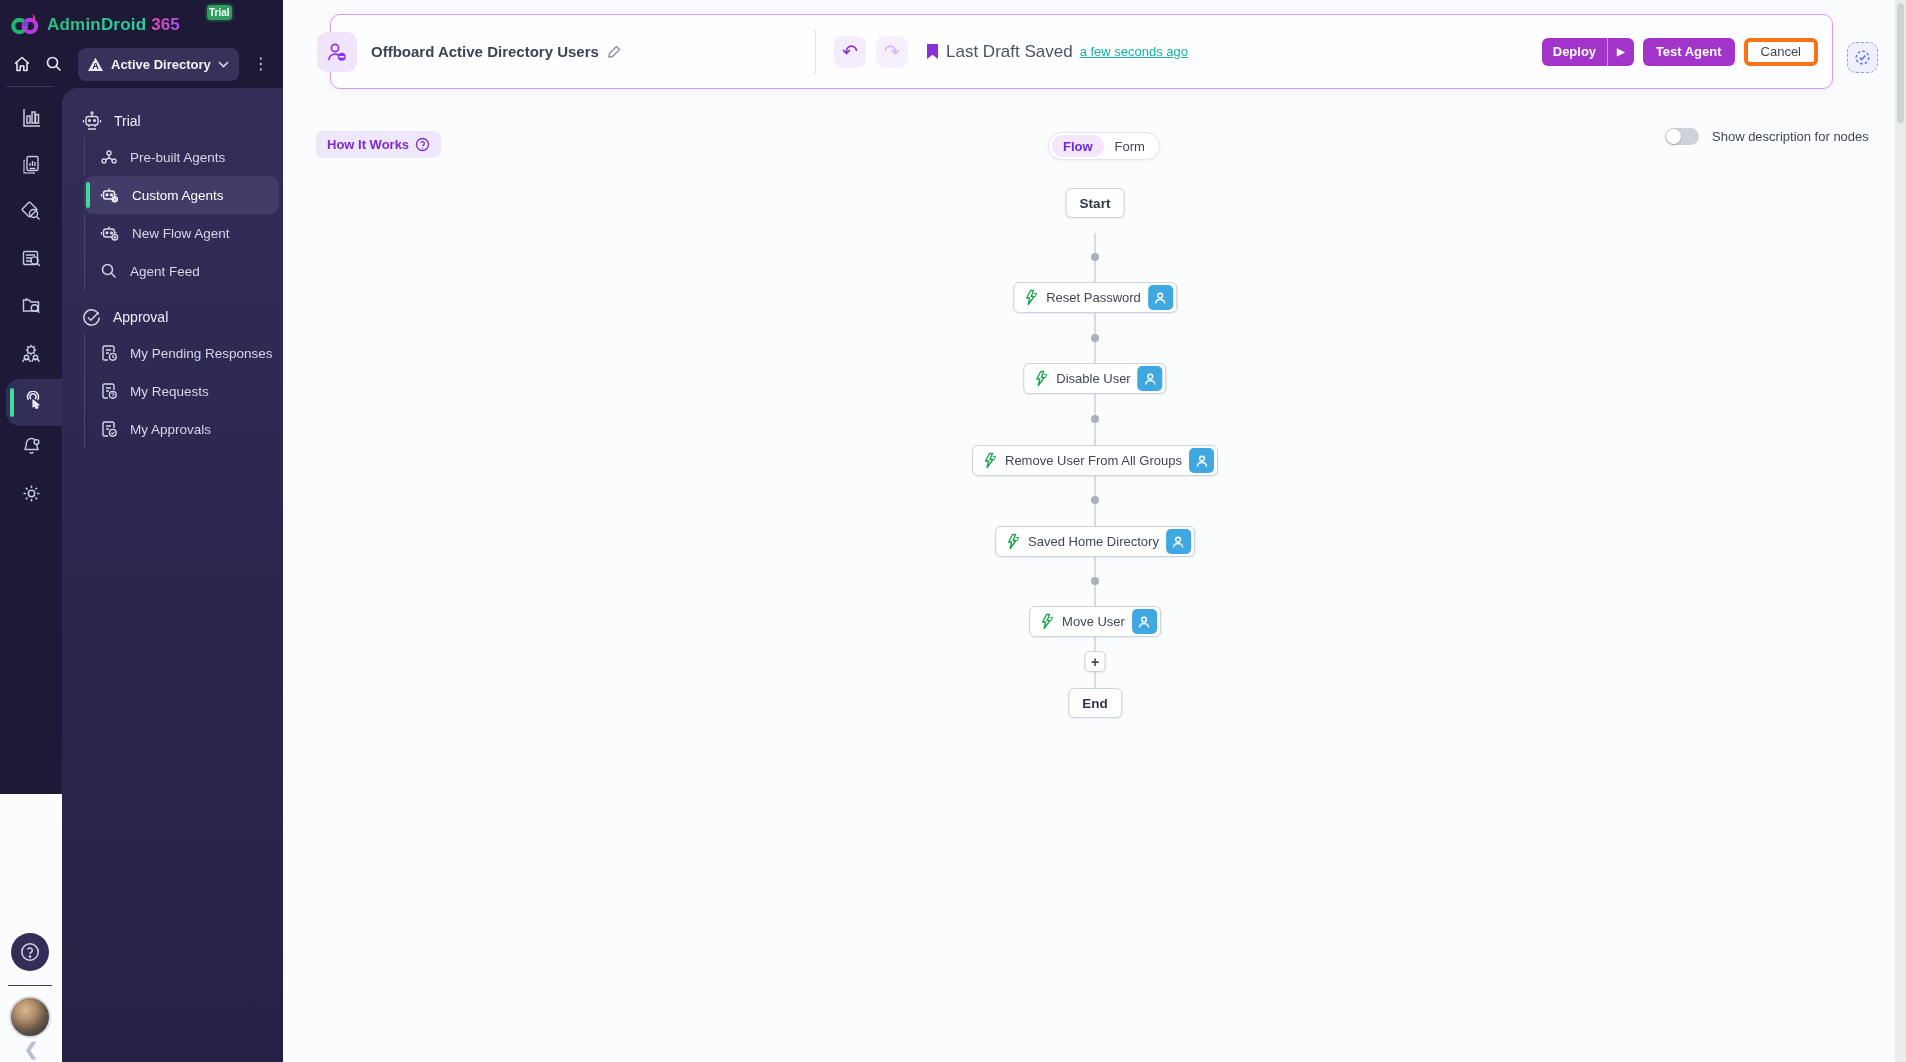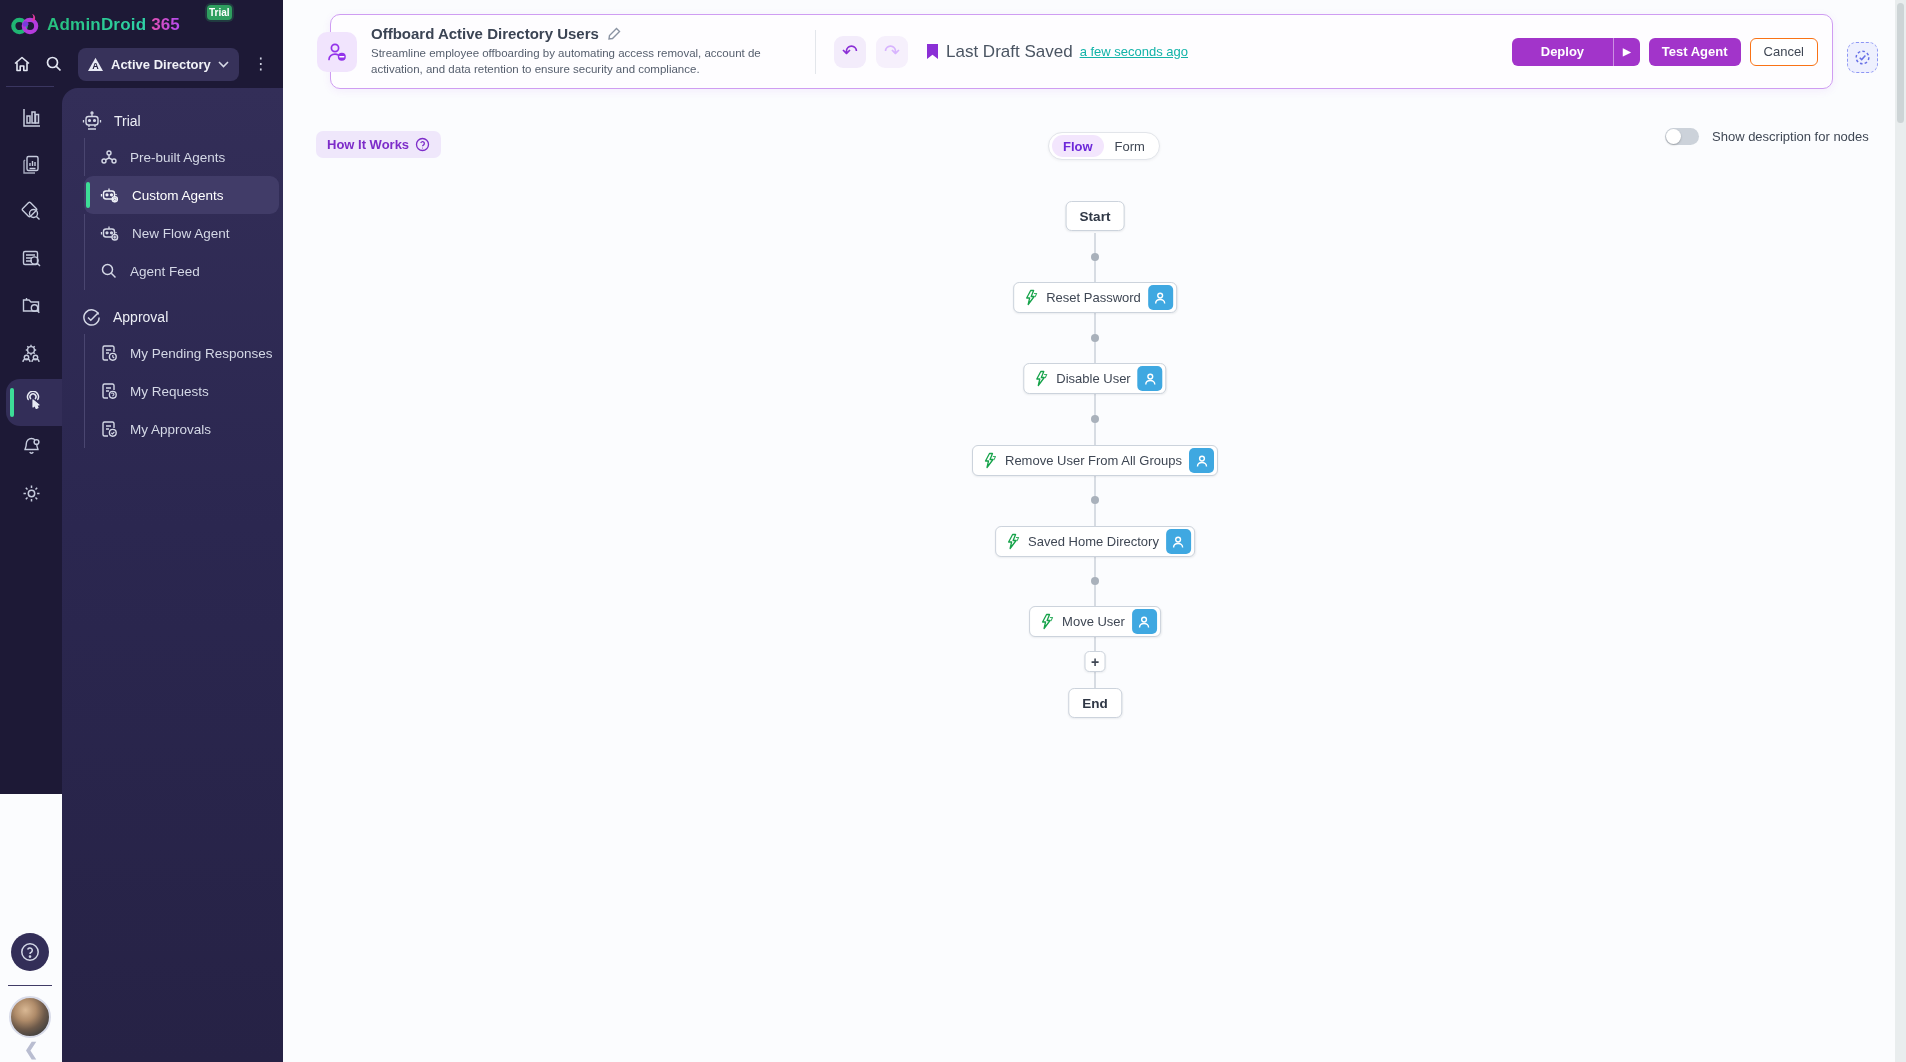--- a/index.html
+++ b/index.html
@@ -73,25 +73,25 @@
   .undo-redo { display:flex; align-items:center; gap:10px; }
   .ur-btn { width:32px; height:32px; border-radius:9px; background:#f3ecfb; display:flex; align-items:center; justify-content:center;
       font-size:19px; color:#8b2fd6; cursor:pointer; line-height:1; }
   .ur-btn.disabled { color:#d8b4fe; background:#f6f0fc; }
   .saved-group { display:flex; align-items:center; gap:7px; margin-left:18px; }
   .saved-label { font-size:17px; color:#4b5563; }
   .saved-link { font-size:13px; color:#12b3a8; text-decoration:underline; cursor:pointer; }
   .card-actions { margin-left:auto; display:flex; align-items:center; gap:9px; padding-right:14px; }
   .btn { height:28px; border-radius:6px; display:flex; align-items:center; font-size:13px; font-weight:bold; cursor:pointer; }
   .btn-deploy { background:#a234ca; color:#fff; padding:0; overflow:hidden; }
-  .btn-deploy .dlabel { padding:0 29px; }
+  .btn-deploy .dlabel { padding:0 11px; }
   .btn-deploy .dsep { width:1px; height:28px; background:rgba(255,255,255,.45); }
   .btn-deploy .darrow { padding:0 9px; font-size:10px; }
   .btn-test { background:#a234ca; color:#fff; padding:0 13px; }
-  .btn-cancel { background:#fff; color:#3f4754; border:1px solid #f97316; padding:0 13px; font-weight:normal; }
+  .btn-cancel { background:#fff; color:#3f4754; border:4px solid #f97316; padding:0 13px; font-weight:normal; }
   .sched-btn { position:absolute; left:1564px; top:42px; width:31px; height:31px; border-radius:9px;
       border:1.5px dashed #8d96f5; background:#eef0fe; display:flex; align-items:center; justify-content:center; cursor:pointer; }
 
   
   .hiw-btn { position:absolute; left:33px; top:131px; height:27px; padding:0 11px; border-radius:7px; background:#efe7fb;
       color:#7d2cc9; font-size:13px; font-weight:bold; display:flex; align-items:center; gap:6px; cursor:pointer; }
   .seg-toggle { position:absolute; left:765px; top:132px; height:28px; background:#fff; border:1px solid #e2e5ea;
       border-radius:15px; display:flex; align-items:center; padding:0 3px; box-shadow:0 1px 3px rgba(16,24,40,.05); }
   .seg { height:22px; padding:0 11px; display:flex; align-items:center; font-size:13px; color:#3f4754; border-radius:12px; cursor:pointer; }
   .seg.selected { background:#f3e6fd; color:#6d28d9; font-weight:bold; }
@@ -419,21 +419,20 @@
       </div>
       <div class="title-block">
         <div class="title-row">
           <span class="card-title">Offboard Active Directory Users</span>
           <span>
             <svg width="15" height="15" viewBox="0 0 15 15" fill="none" stroke="#8a93a2" stroke-width="1.4">
               <path d="M9.5 2.5 L12.5 5.5 L5.5 12.5 L2 13 L2.5 9.5 Z"></path>
             </svg>
           </span>
         </div>
-        <div class="card-desc">Streamline employee offboarding by automating access removal, account de activation, and data retention to ensure security and compliance.</div>
       </div>
       <div class="card-divider"></div>
 
       <div class="undo-redo">
         <div class="ur-btn">
             <span>↶</span>
           </div>
         <div class="ur-btn disabled">
             <span>↷</span>
           </div>
@@ -492,21 +491,21 @@
       <span class="desc-toggle-label">Show description for nodes</span>
     </div>
 
     <div class="vline"></div>
     <div class="conn-dot" style="top:253px"></div>
     <div class="conn-dot" style="top:334px"></div>
     <div class="conn-dot" style="top:415px"></div>
     <div class="conn-dot" style="top:496px"></div>
     <div class="conn-dot" style="top:577px"></div>
 
-    <div class="terminal-node" style="top:201px">Start</div>
+    <div class="terminal-node" style="top:188px">Start</div>
 
     <div class="flow-node" style="top:282px">
       <span>
         <svg width="16" height="17" viewBox="0 0 16 17" fill="none" stroke="#16a34a" stroke-width="1.3" stroke-linejoin="round">
           <path d="M7.5 1.5 L3.5 9 H6.5 L5 15.5 L11 7.5 H8 L10.5 1.5 Z"></path>
           <path d="M10.8 4.5 L13.5 4.5 L11.8 8" stroke-width="1.1" opacity=".85"></path>
         </svg>
       </span>
       <span class="nlabel">Reset Password</span>
       <span class="action-chip">

